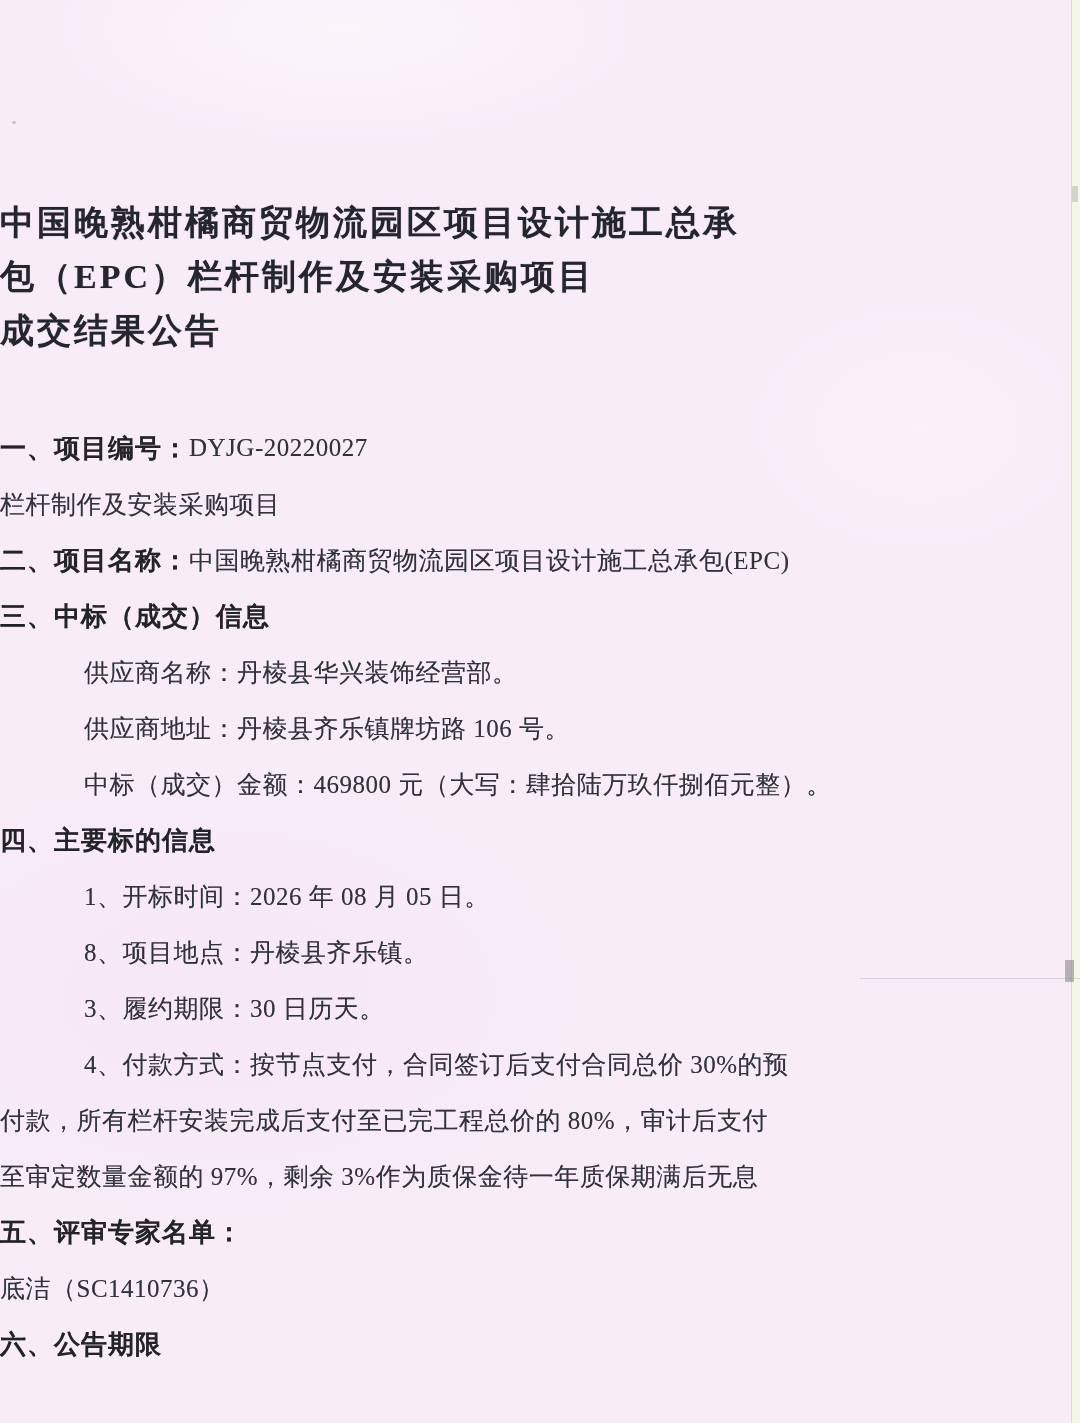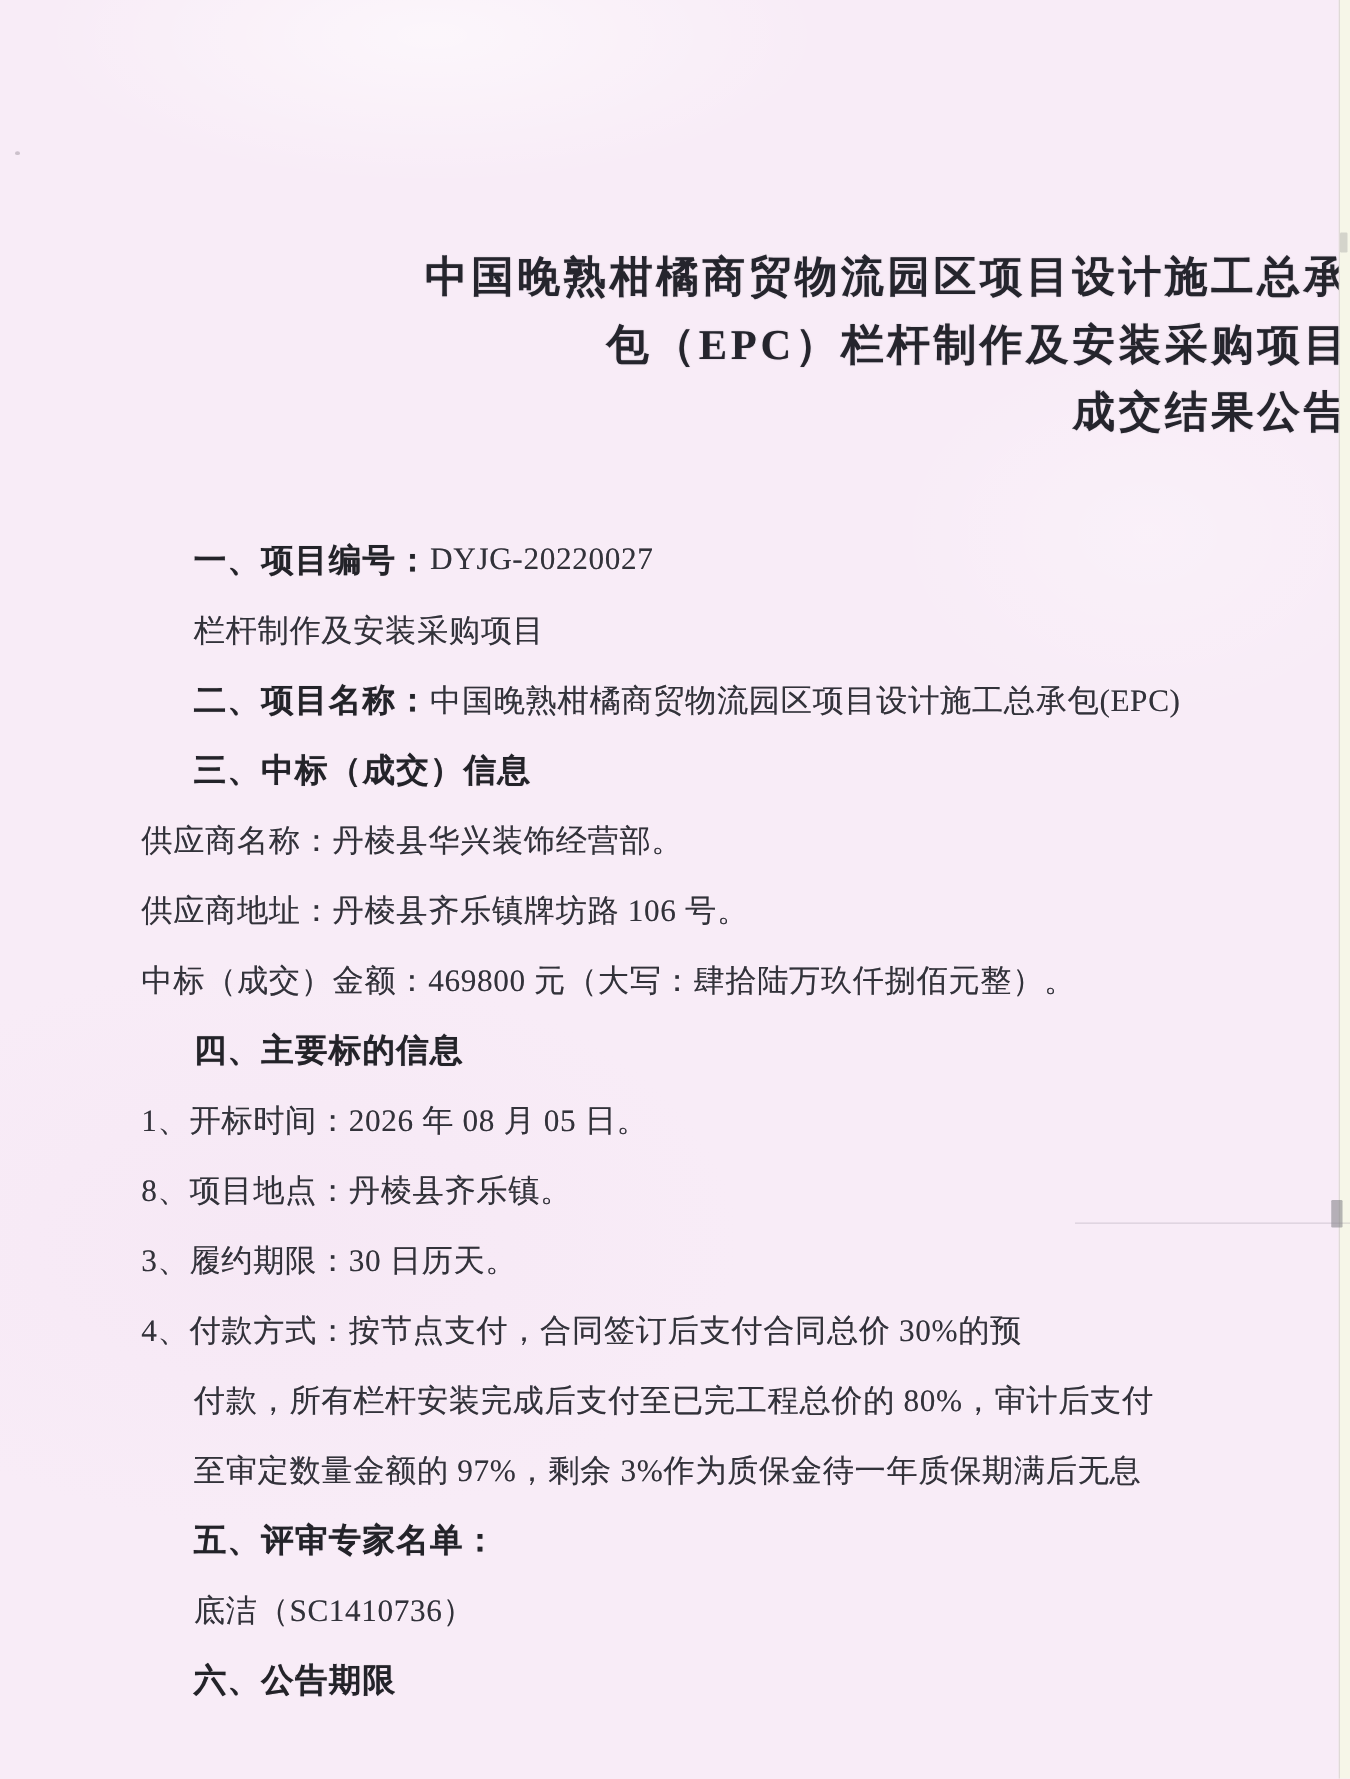--- a/index.html
+++ b/index.html
@@ -28,44 +28,43 @@
   .artifact { position: absolute; pointer-events: none; }
   .tick-1 { right: 6px; top: 960px; width: 9px; height: 22px; background: rgba(125,125,132,0.55); border-radius: 1px; }
   .tick-2 { right: 2px; top: 186px; width: 6px; height: 16px; background: rgba(150,150,150,0.35); border-radius: 1px; }
   .hairline { right: 0; top: 978px; width: 220px; height: 1px; background: rgba(150,140,152,0.30); }
   .speck { left: 12px; top: 121px; width: 4px; height: 3px; background: rgba(160,150,160,0.5); border-radius: 50%; }
 
   .doc { position: absolute; inset: 0; }
 
   .title-block {
     padding-top: 196px;
-    text-align: right;
+    text-align: left;
     font-weight: 700;
     font-size: 34px;
     line-height: 54px;
     letter-spacing: 3px;
     color: #25252d;
     text-shadow: 0 0 1px rgba(37,37,45,0.35);
   }
 
   .body-block { margin-top: 62px; }
 
   .line {
     height: 56px;
     display: flex;
     align-items: center;
-    padding-left: 155px;
     padding-right: 120px;
     font-size: 25px;
     letter-spacing: 0.5px;
     white-space: nowrap;
     color: #32323a;
     text-shadow: 0 0 0.5px rgba(50,50,58,0.4);
   }
-  .line.indent { padding-left: 113px; text-align: right; }
+  .line.indent { padding-left: 84px; text-align: right; }
 
   .bold-seg {
     font-family: "Liberation Sans", sans-serif;
     font-weight: 700;
     font-size: 26px;
     letter-spacing: 1px;
     color: #232329;
     text-shadow: 0 0 0.6px rgba(35,35,41,0.45);
   }
 </style>

